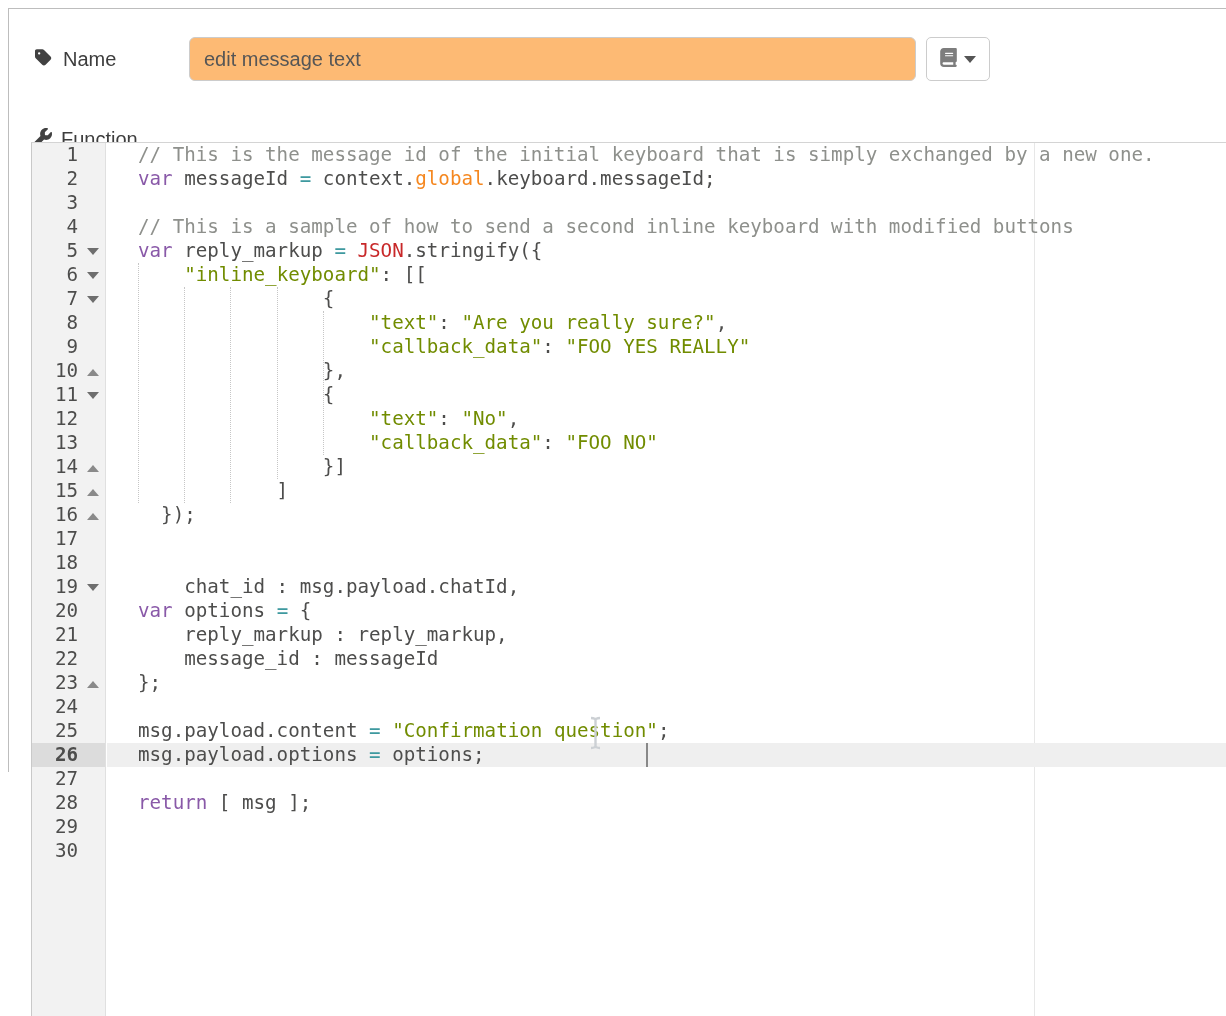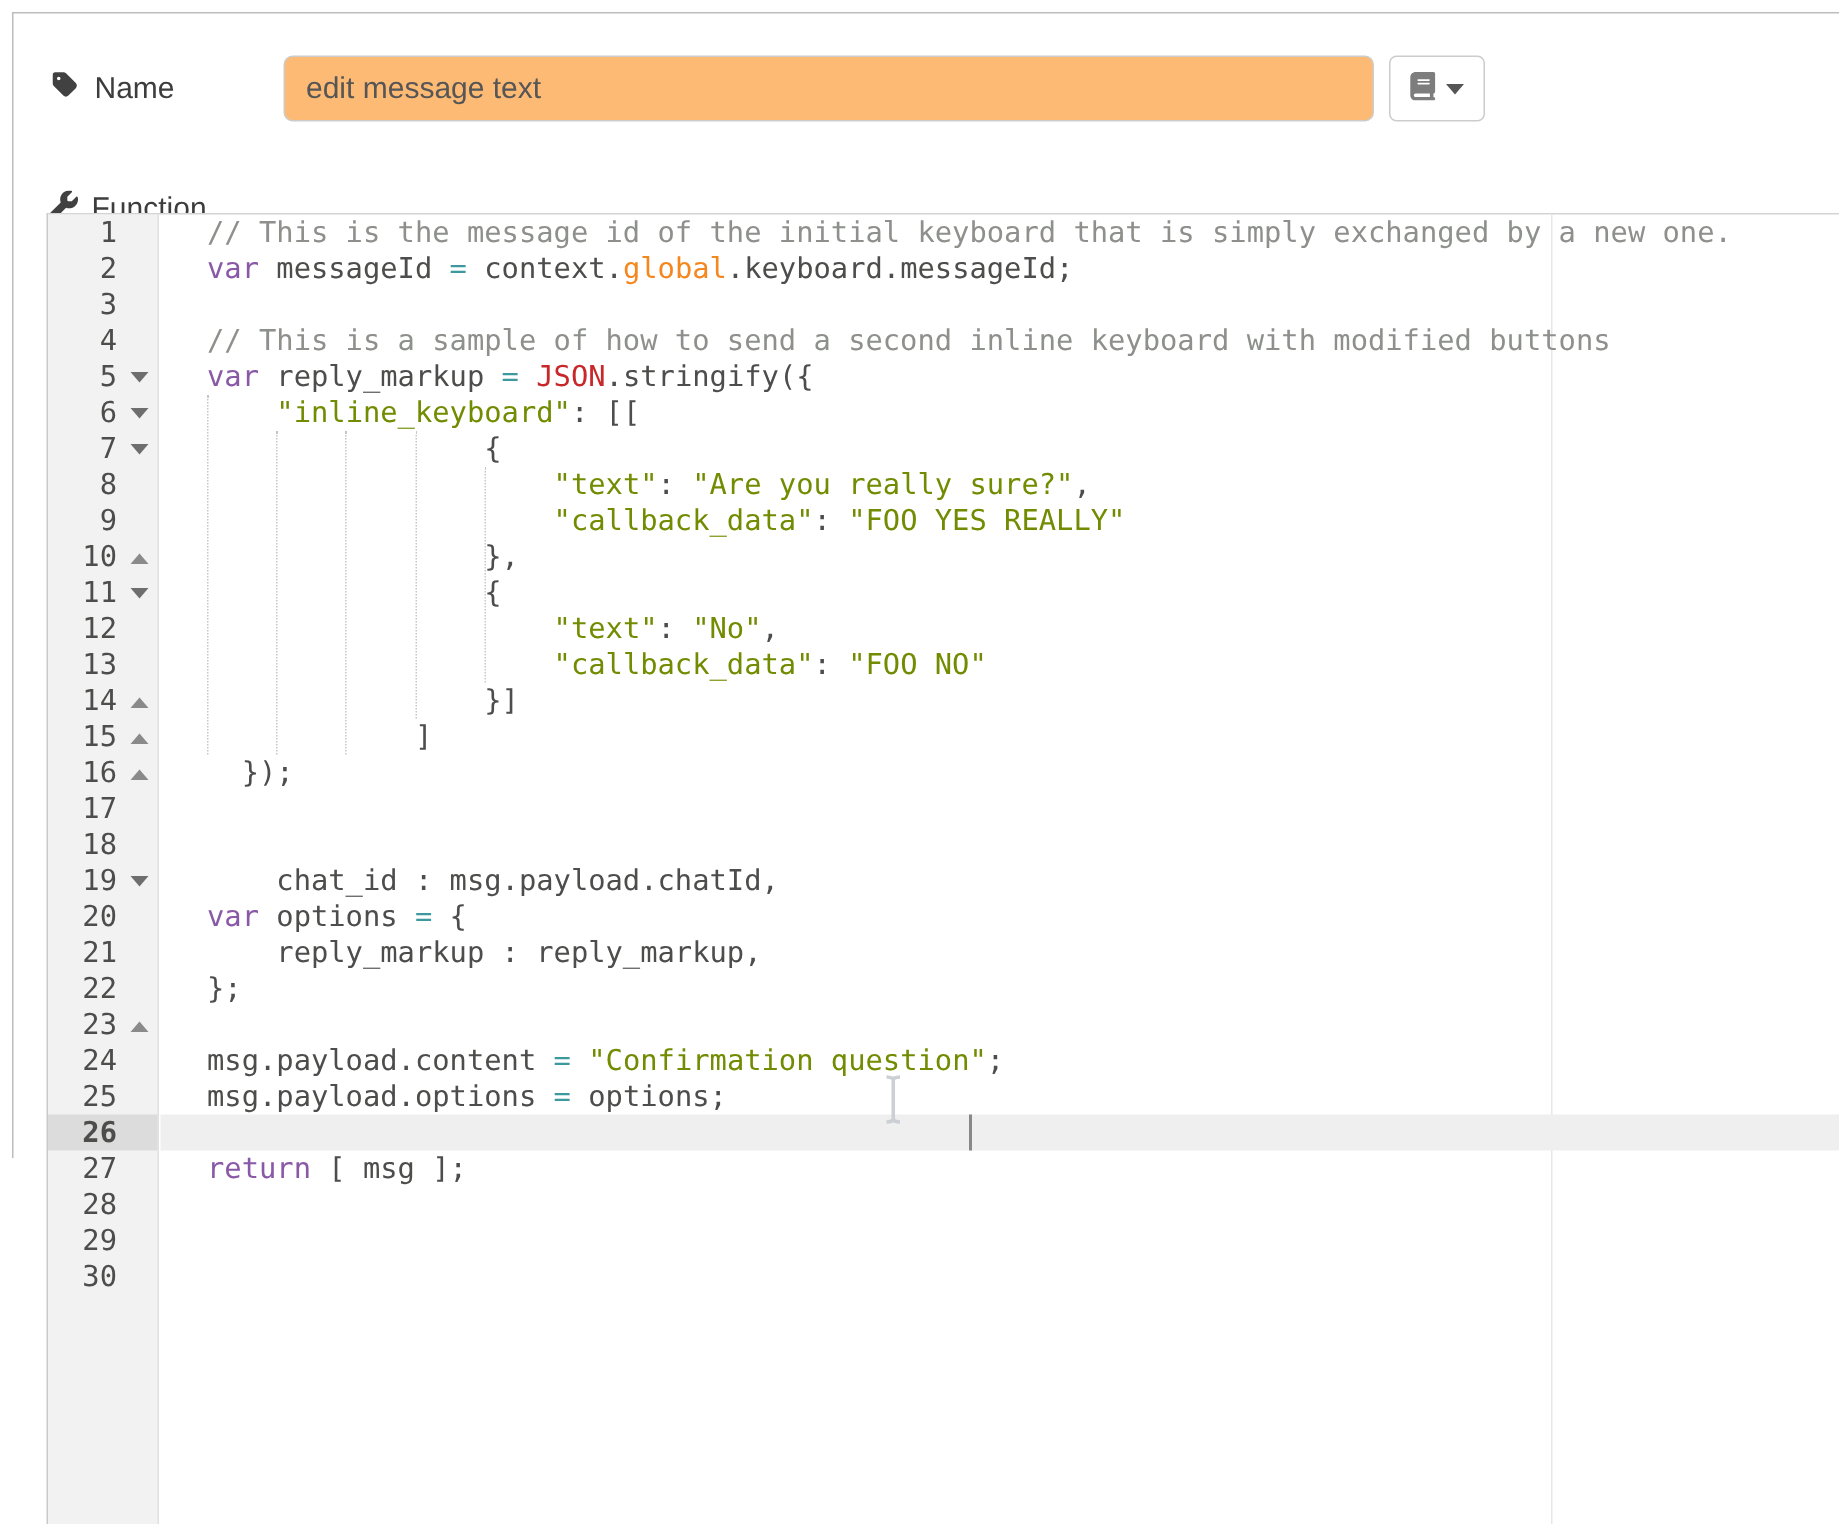--- a/index.html
+++ b/index.html
@@ -146,20 +146,21 @@
           <div class="code-line"><span class="t-d">                    </span><span class="t-s">"text"</span><span class="t-d">: </span><span class="t-s">"No"</span><span class="t-d">,</span></div>
           <div class="code-line"><span class="t-d">                    </span><span class="t-s">"callback_data"</span><span class="t-d">: </span><span class="t-s">"FOO NO"</span></div>
           <div class="code-line"><span class="t-d">                }]</span></div>
           <div class="code-line"><span class="t-d">            ]</span></div>
           <div class="code-line"><span class="t-d">  });</span></div>
           <div class="code-line"></div>
           <div class="code-line"></div>
           <div class="code-line"><span class="t-d">    chat_id : msg.payload.chatId,</span></div>
           <div class="code-line"><span class="t-k">var</span><span class="t-d"> options </span><span class="t-o">=</span><span class="t-d"> {</span></div>
           <div class="code-line"><span class="t-d">    reply_markup : reply_markup,</span></div>
+          <div class="code-line"><span class="t-d">    message_id : messageId</span></div>
           <div class="code-line"><span class="t-d">};</span></div>
           <div class="code-line"></div>
           <div class="code-line"><span class="t-d">msg.payload.content </span><span class="t-o">=</span><span class="t-d"> </span><span class="t-s">"Confirmation question"</span><span class="t-d">;</span></div>
           <div class="code-line"><span class="t-d">msg.payload.options </span><span class="t-o">=</span><span class="t-d"> options;</span></div>
           <div class="code-line"></div>
           <div class="code-line"><span class="t-k">return</span><span class="t-d"> [ msg ];</span></div>
           <div class="code-line"></div>
           <div class="indent-guide" style="left: calc(0ch + 3px); top: 120px; height: 240px;"></div>
           <div class="indent-guide" style="left: calc(4ch + 3px); top: 144px; height: 216px;"></div>
           <div class="indent-guide" style="left: calc(8ch + 3px); top: 144px; height: 216px;"></div>

